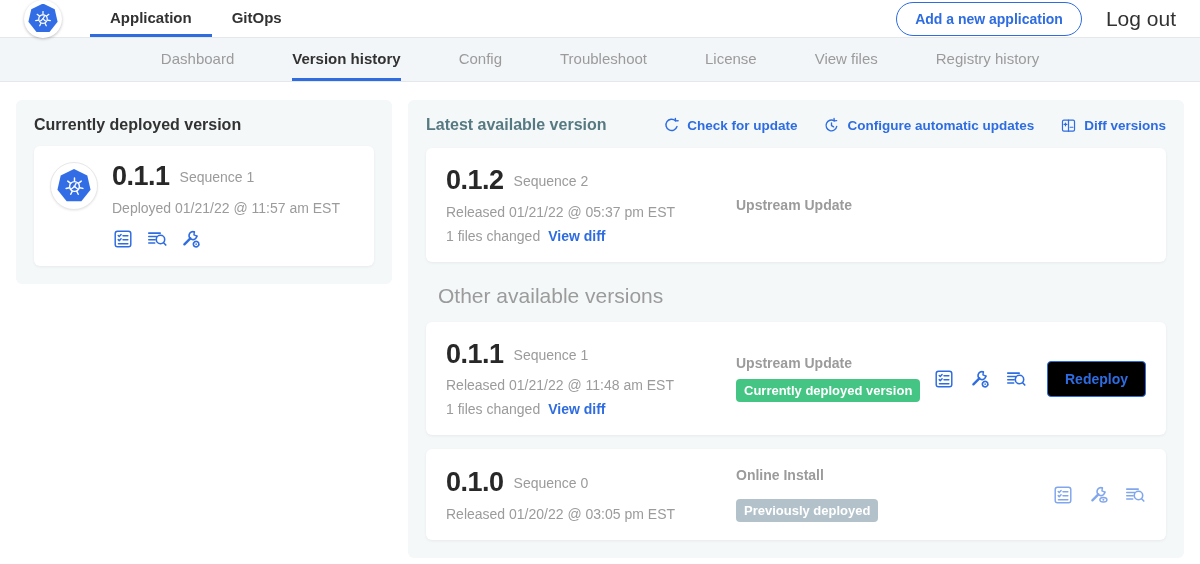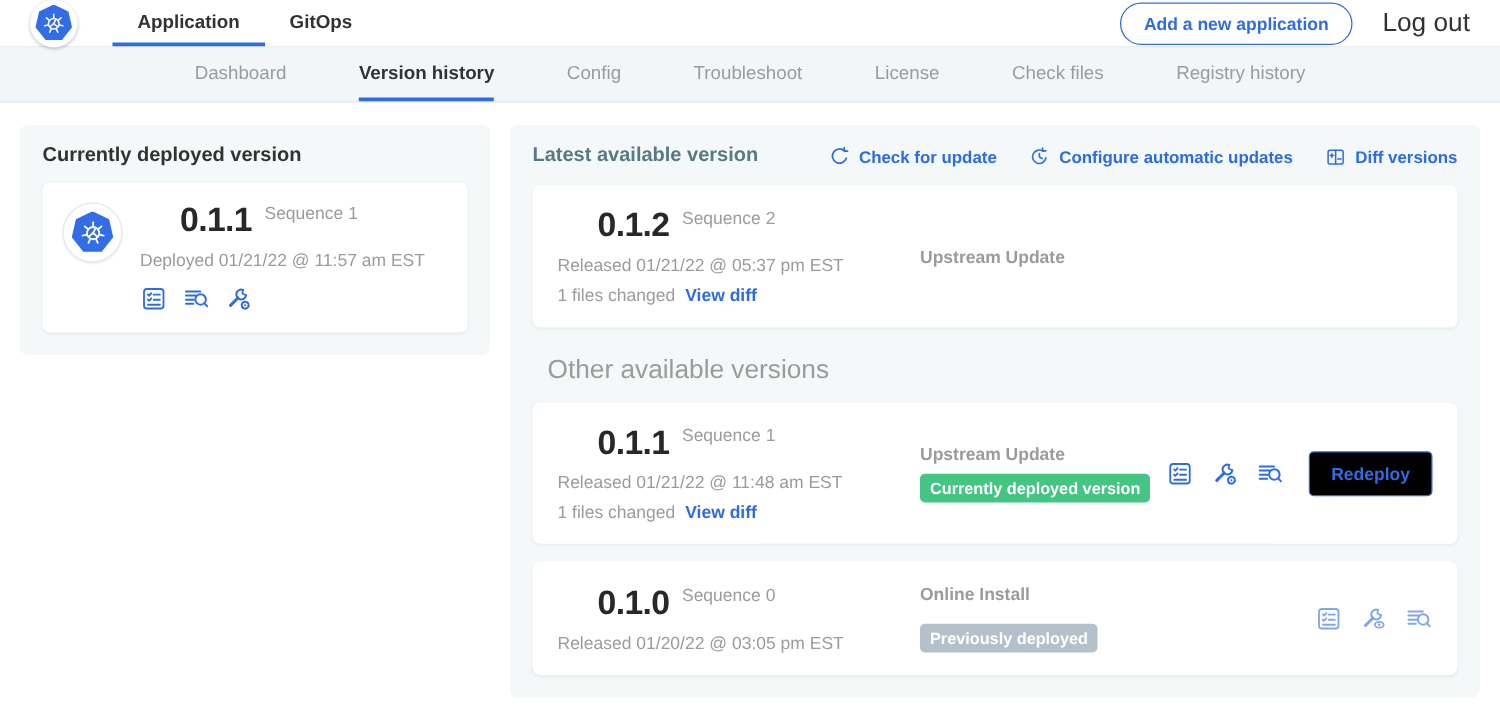--- a/index.html
+++ b/index.html
@@ -38,21 +38,21 @@
   .subnav-item.active{color:var(--text_dark);font-weight:600;border-bottom-color:var(--accent);}
   
   .content{display:flex;align-items:flex-start;gap:16px;padding:18px 16px 0;}
   .panel{background:var(--panel_bg);border-radius:6px;}
   .left-panel{width:376px;padding:16px 18px 18px;}
   .left-panel h2{margin:0 0 12px;font-size:16px;font-weight:700;color:var(--text_dark);}
   .card{background:#fff;border-radius:6px;box-shadow:0 1px 3px rgba(0,0,0,.06);}
   .deployed-card{padding:16px;display:flex;gap:14px;}
   .logo-circle-lg{width:48px;height:48px;border-radius:50%;background:#fff;border:1px solid #e8e8e8;
     box-shadow:0 1px 2px rgba(0,0,0,.08);display:flex;align-items:center;justify-content:center;flex:0 0 auto;}
-  .version-row{display:flex;align-items:flex-start;margin-left:32px;}
+  .version-row{display:flex;align-items:center;}
   .version-num{font-size:27px;font-weight:700;color:#282828;letter-spacing:-.5px;line-height:1.1;}
   .sequence{font-size:14px;color:var(--text_gray);margin-left:10px;font-weight:500;}
   .muted-line{font-size:14px;color:var(--text_gray);font-weight:500;margin-top:8px;}
   .icon-row{display:flex;align-items:center;gap:12px;margin-top:12px;}
   .ic{width:22px;height:22px;color:var(--accent);display:block;}
   .ic16{width:17px;height:17px;}
   .icon-btn{cursor:pointer;display:flex;}
   .icon-btn.dim{opacity:.6;}
   
   .right-panel{flex:1;padding:16px 18px 18px;}
@@ -159,21 +159,21 @@
     <span class="logout">Log out</span>
   </div>
 </header>
 
 <nav class="subnav">
   <div class="subnav-item">Dashboard</div>
   <div class="subnav-item active">Version history</div>
   <div class="subnav-item">Config</div>
   <div class="subnav-item">Troubleshoot</div>
   <div class="subnav-item">License</div>
-  <div class="subnav-item">Check files</div>
+  <div class="subnav-item">View files</div>
   <div class="subnav-item">Registry history</div>
 </nav>
 
 <main class="content">
 
   <section class="panel left-panel">
     <h2>Currently deployed version</h2>
     <div class="card deployed-card">
       <div class="logo-circle-lg">
         <div class="heptagon hepta-sm">

